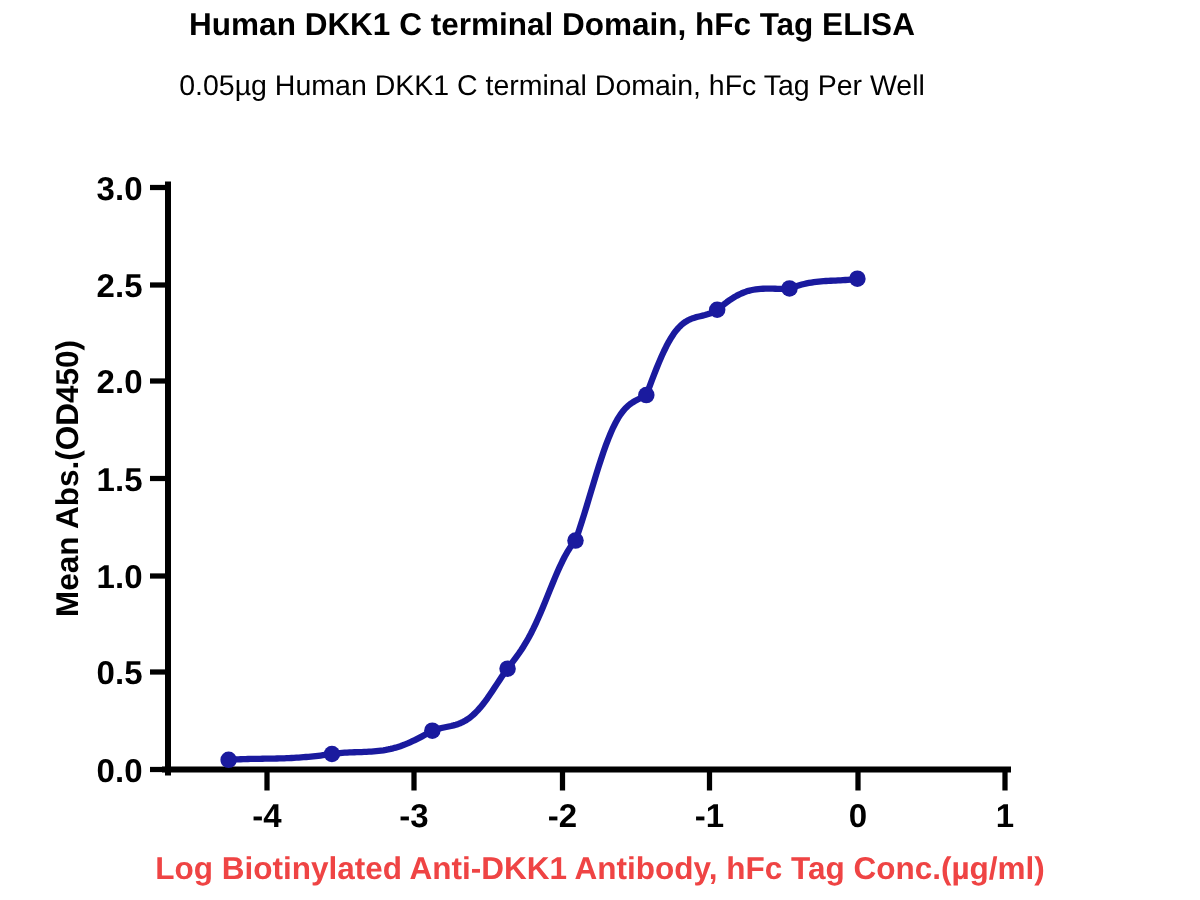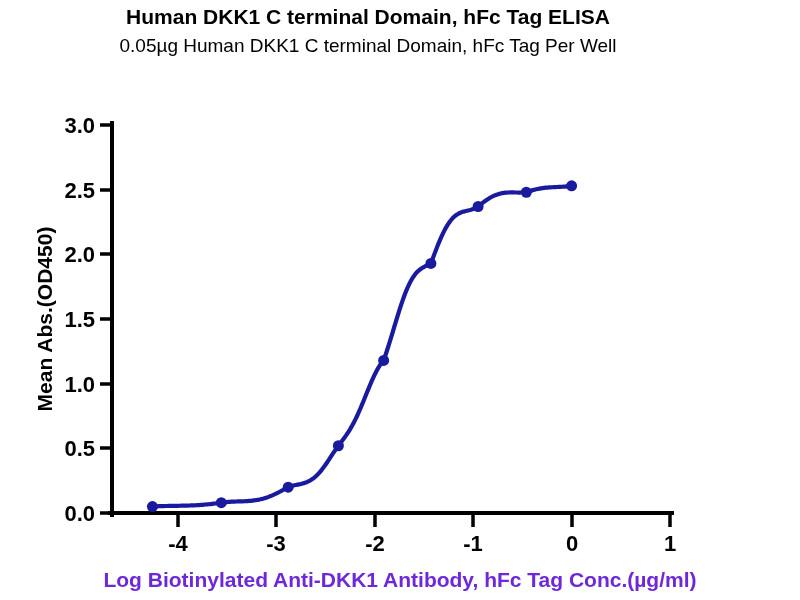--- a/index.html
+++ b/index.html
@@ -33,21 +33,21 @@
     color: #000000;
     letter-spacing: 0px;
     line-height: 26px;
     white-space: nowrap;
   }
   .chart-subtitle {
     font-size: 19px;
     font-weight: normal;
     color: #000000;
     line-height: 26px;
-    margin-top: 3px;
+    margin-top: 15px;
     white-space: nowrap;
   }
   .plot-svg {
     position: absolute;
     left: 0;
     top: 0;
   }
   .axis-line {
     stroke: #000000;
     stroke-width: 4;
@@ -76,21 +76,21 @@
     text-anchor: middle;
   }
   .x-axis-title {
     position: absolute;
     left: 0;
     bottom: 8px;
     width: 800px;
     text-align: center;
     font-size: 21px;
     font-weight: bold;
-    color: #6d28d9;
+    color: #ef4444;
     white-space: nowrap;
   }
   .data-curve {
     fill: none;
     stroke-width: 4.2;
     stroke-linecap: round;
     stroke-linejoin: round;
   }
   .data-marker {
     stroke: none;

